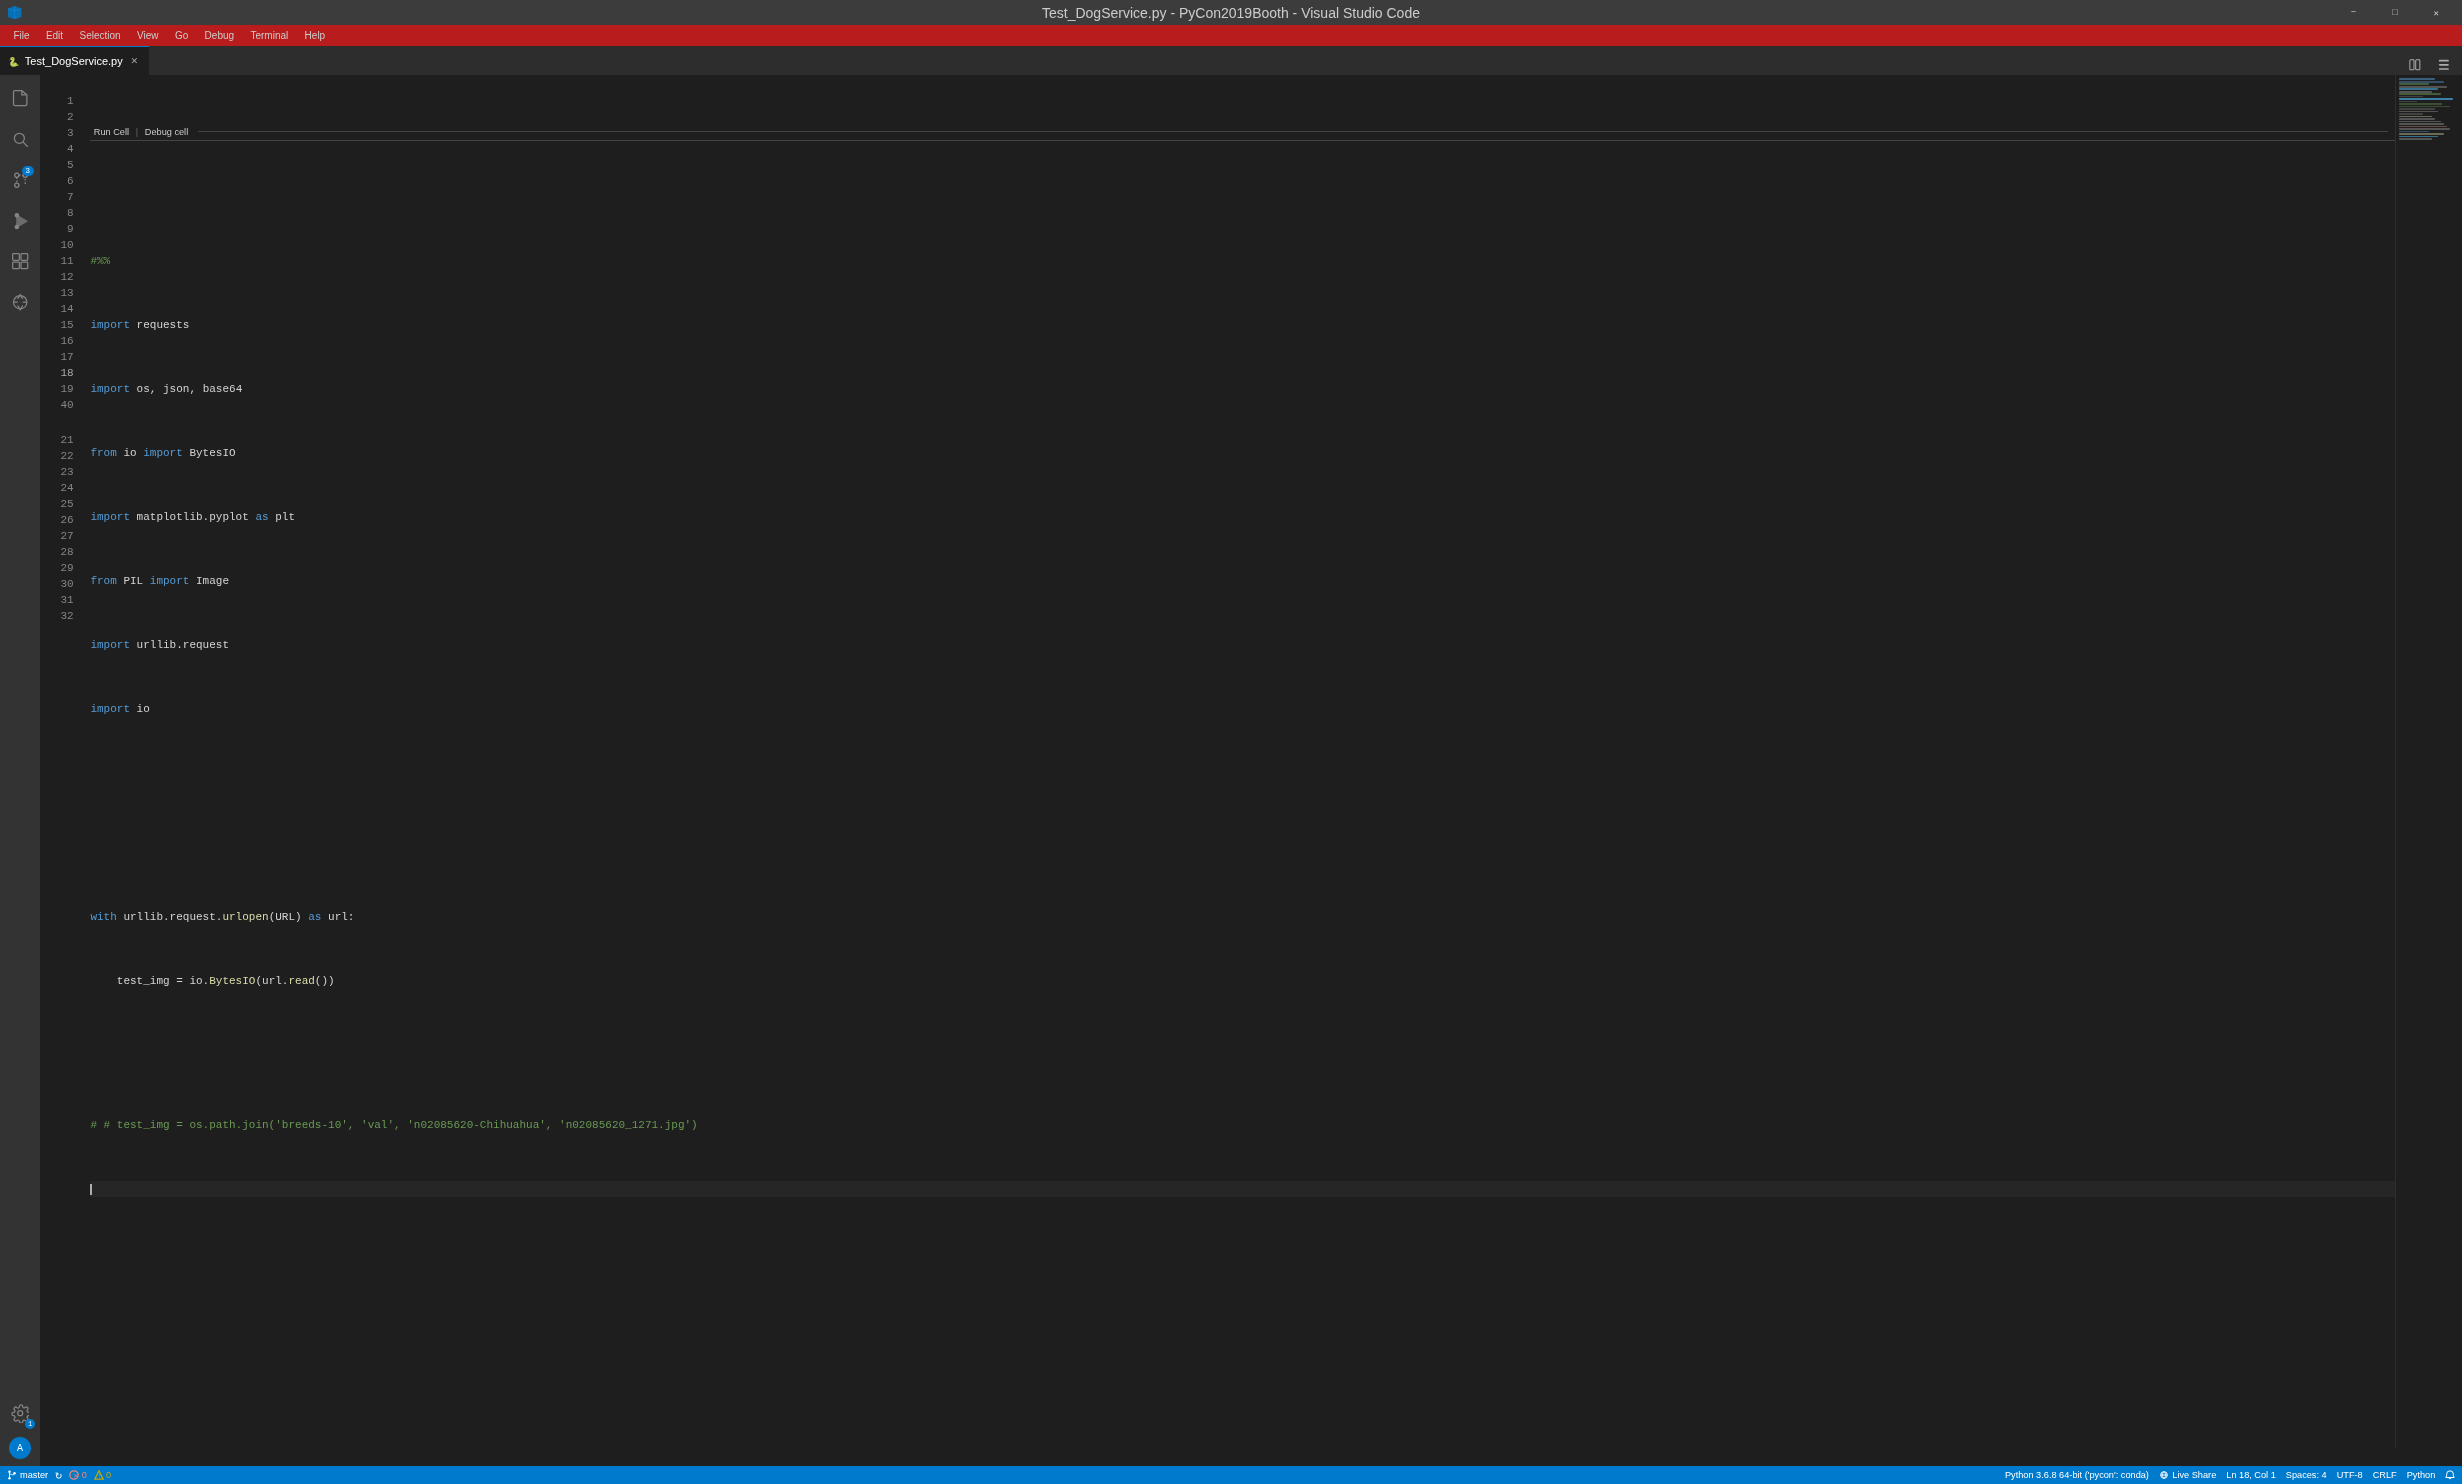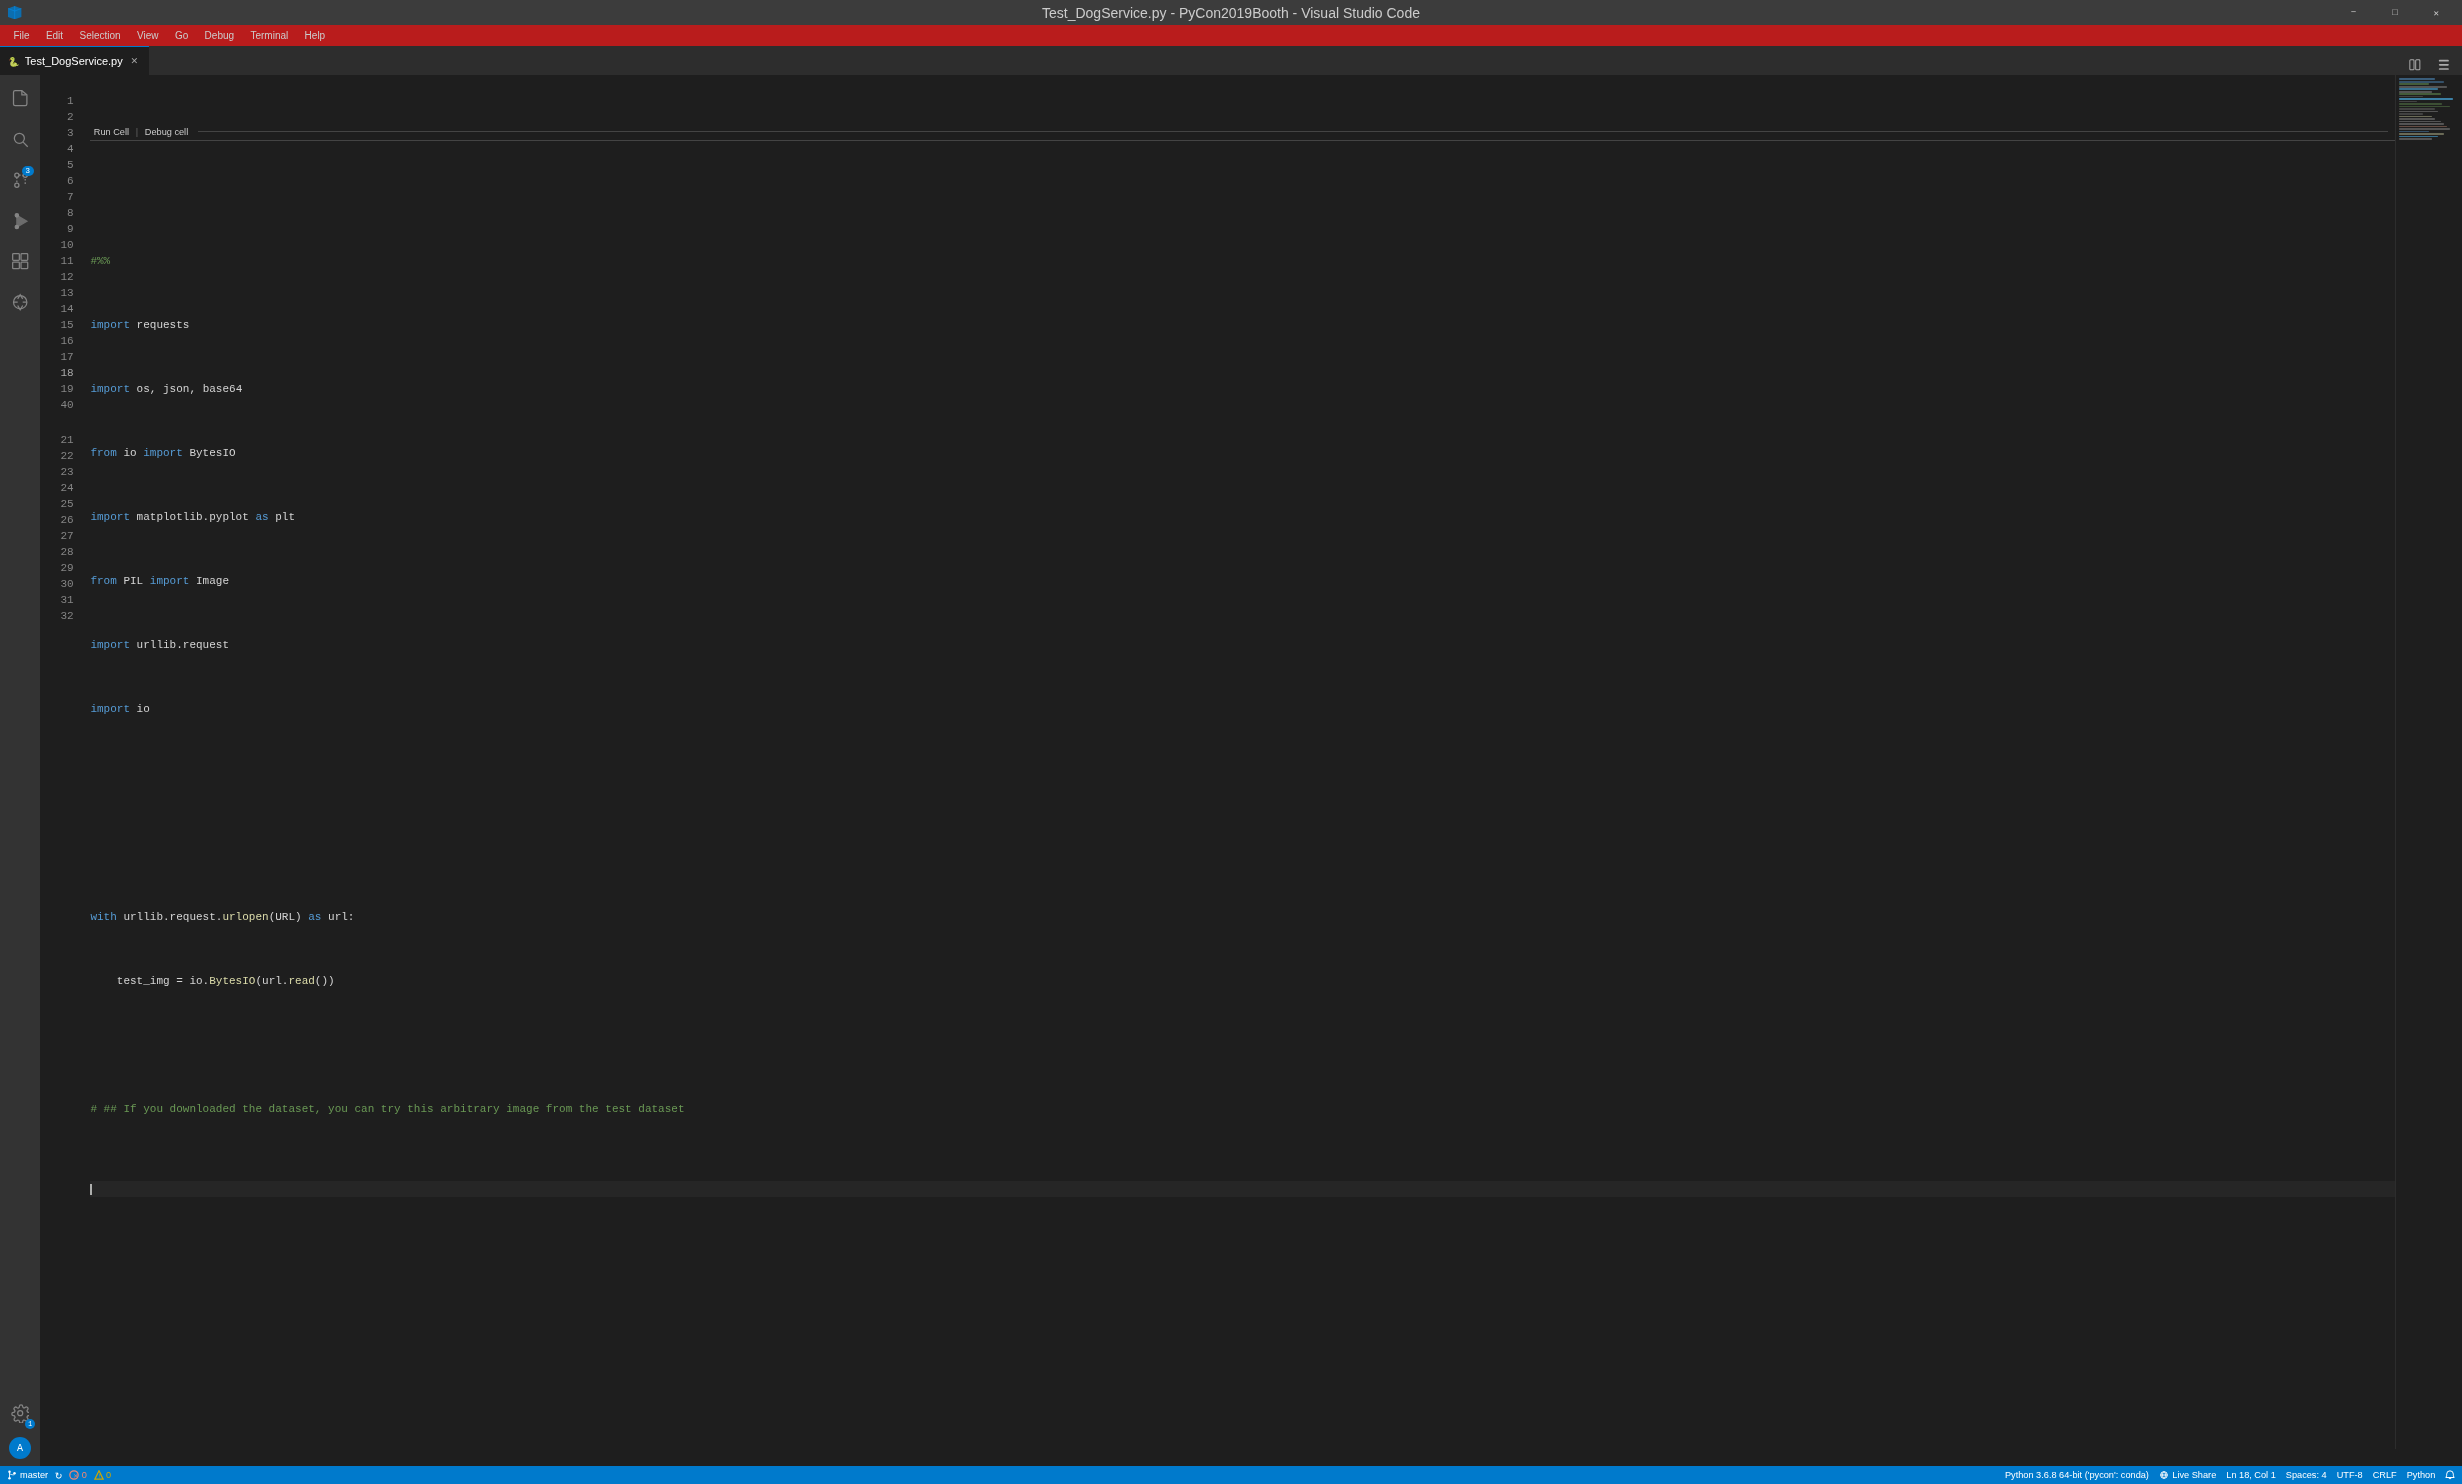--- a/index.html
+++ b/index.html
@@ -527,22 +527,22 @@
         
         
         <div class="code-line">&nbsp;</div>
         
         <div class="code-line"><span class="kw">with</span><span class="plain"> urllib.request.</span><span class="func">urlopen</span><span class="plain">(URL) </span><span class="kw">as</span><span class="plain"> url:</span></div>
         
         <div class="code-line"><span class="plain">    test_img = io.</span><span class="func">BytesIO</span><span class="plain">(url.</span><span class="func">read</span><span class="plain">())</span></div>
         
         <div class="code-line">&nbsp;</div>
         
-        <div class="code-line"><span class="comment"># ## If you downloaded the dataset, you can try this arbitrary image from the test dataset</span></div>
-        
+        
+        <div class="code-line"><span class="comment"># # test_img = os.path.join('breeds-10', 'val', 'n02085620-Chihuahua', 'n02085620_1271.jpg')</span></div>
         
         <div class="code-line cursor-line">
           <span style="display:inline-block;width:1.7px;height:11.7px;background:#aeafad;vertical-align:middle;margin-right:0.8px;"></span>
         </div>
         
         
         <div class="code-line">&nbsp;</div>
 
         
         

